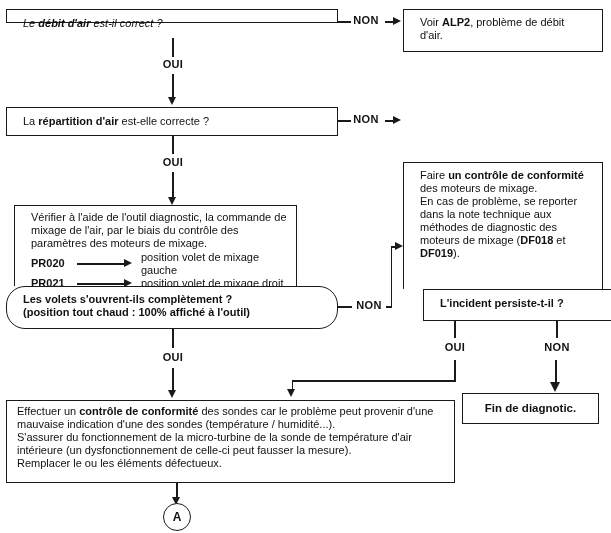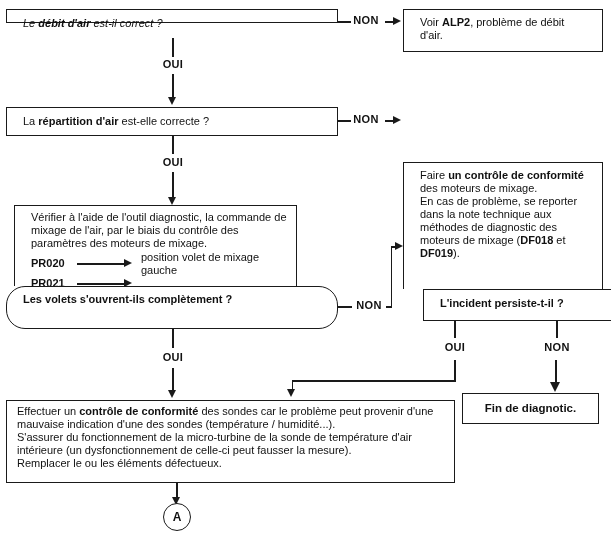--- a/index.html
+++ b/index.html
@@ -77,25 +77,27 @@
           <span class="pr-arrow-head"></span>
         </span>
       <span>position volet de mixage gauche</span>
     </div>
     <div class="pr-row">
       <span class="pr-code">PR021</span>
       <span class="pr-arrow">
           <span class="pr-arrow-line"></span>
           <span class="pr-arrow-head"></span>
         </span>
+      <span>position volet de mixage droit</span>
     </div>
   </div>
 
   <div class="box" style="left:6px;top:286px;width:332px;height:43px;padding:6px 6px 0 16px;font-weight:bold;border-radius:19px;">
     <span>Les volets s'ouvrent-ils complètement ?</span><br>
+    <span>(position tout chaud : 100% affiché à l'outil)</span>
   </div>
 
   <div class="hline" style="left:338px;top:306px;width:14px;"></div>
   <div class="lbl" style="left:352px;top:299px;width:34px;">NON</div>
   <div class="hline" style="left:386px;top:306px;width:6px;"></div>
   <div class="vline" style="left:390.5px;top:246px;height:61px;"></div>
   <div class="hline" style="left:390.5px;top:246px;width:5px;"></div>
   <div class="arrow-right" style="left:395px;top:242px;"></div>
 
   <div class="box noline-bottom" style="left:403px;top:162px;width:200px;height:127px;padding:6px 6px 0 16px;">

